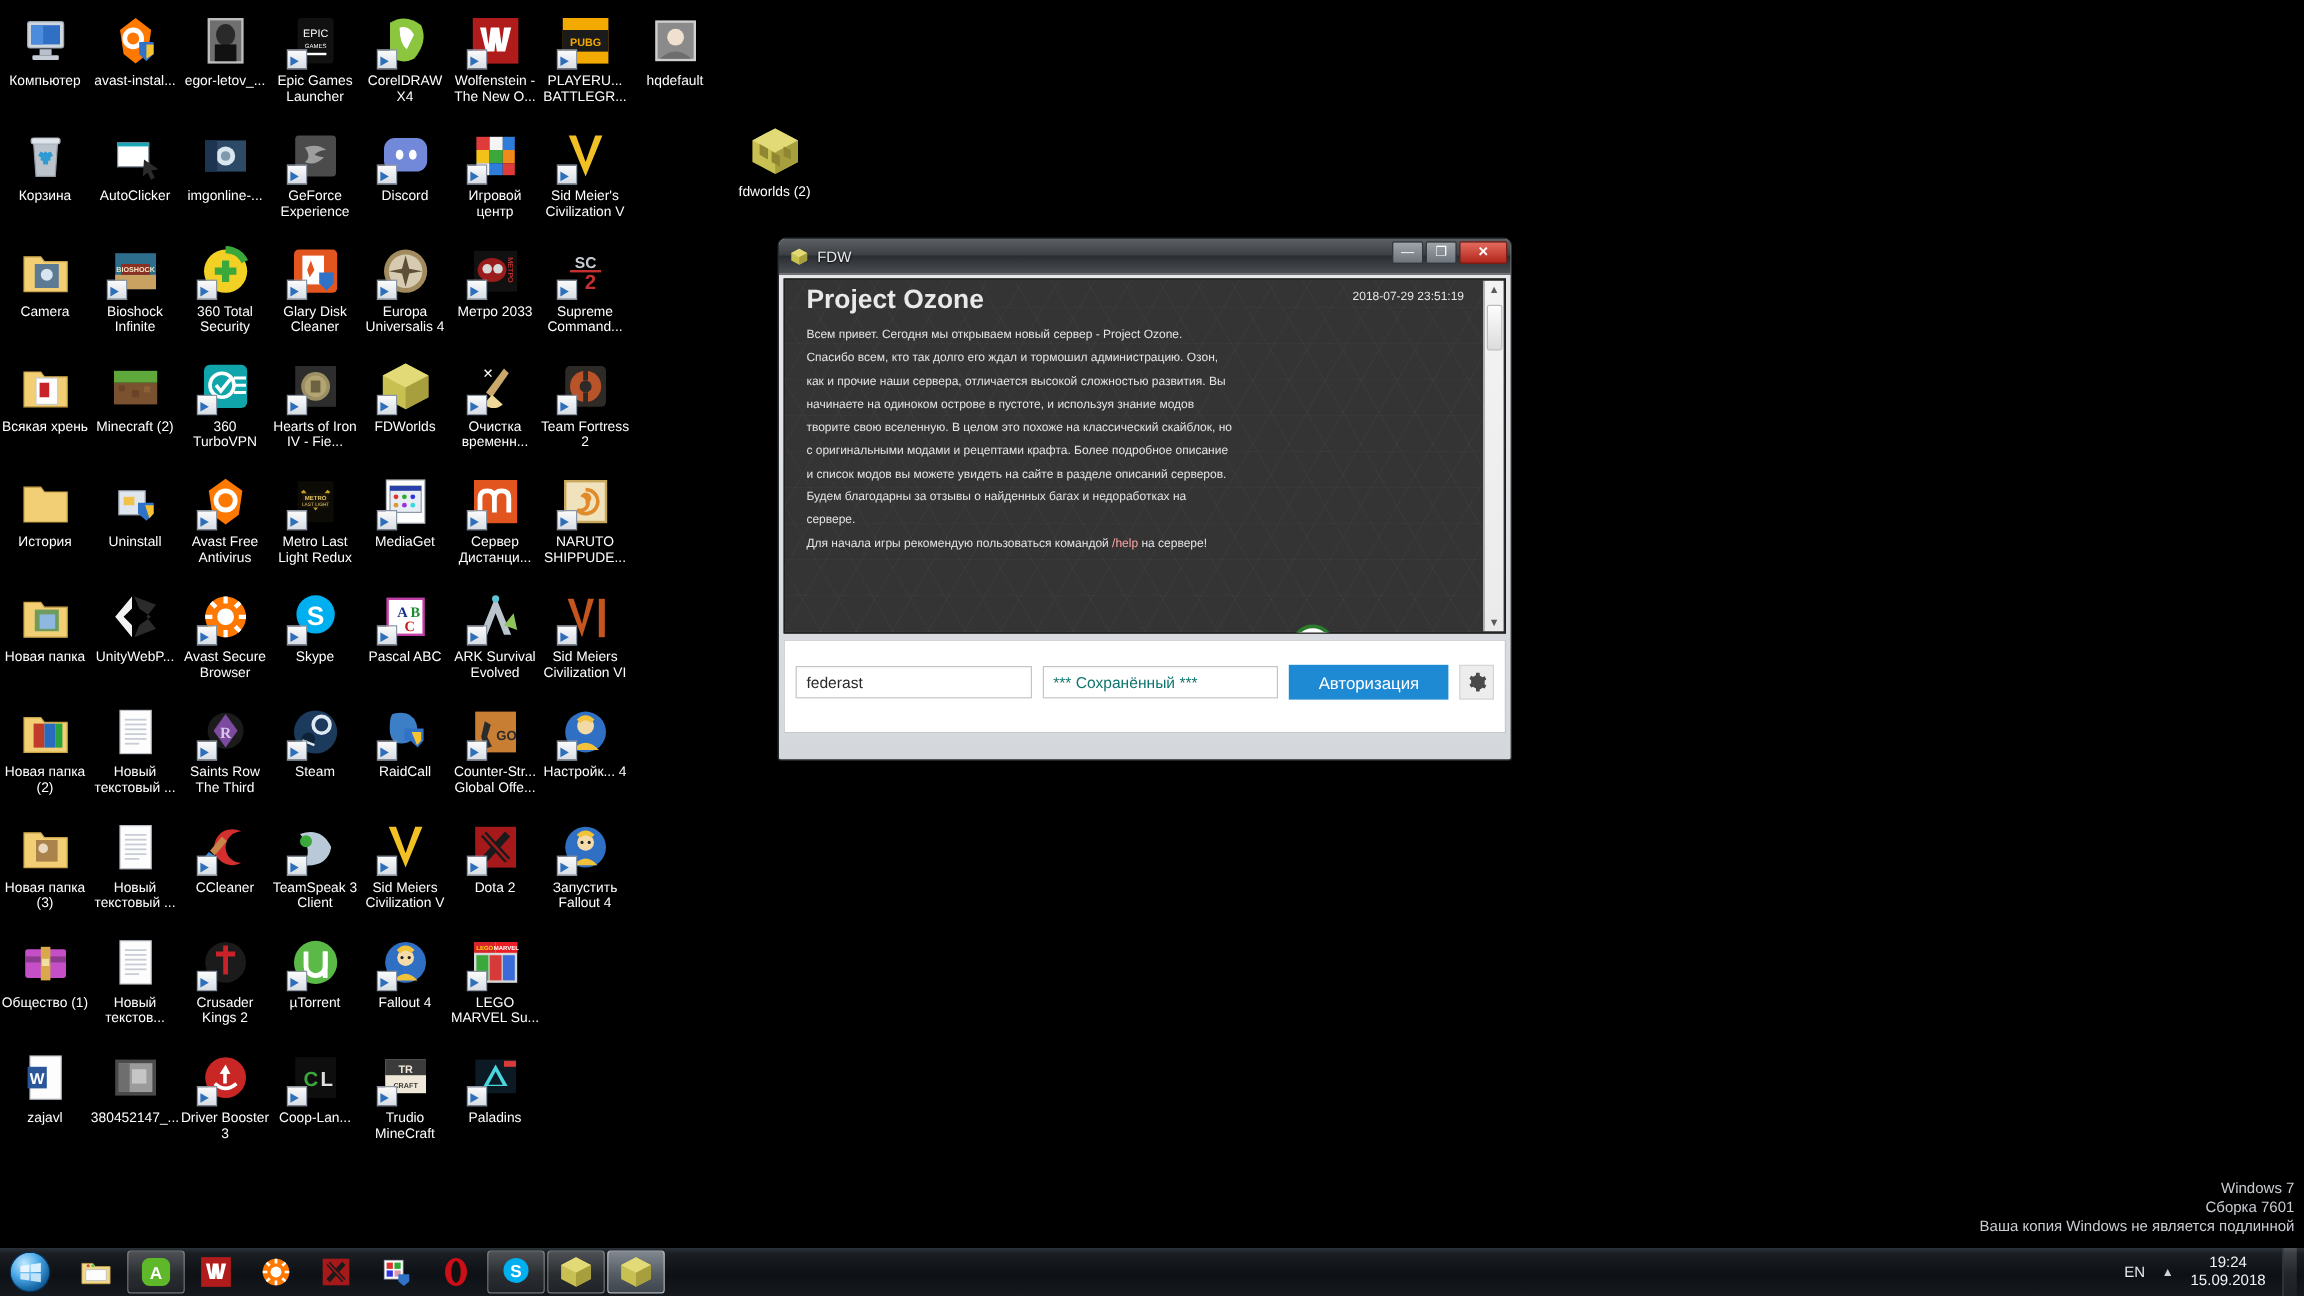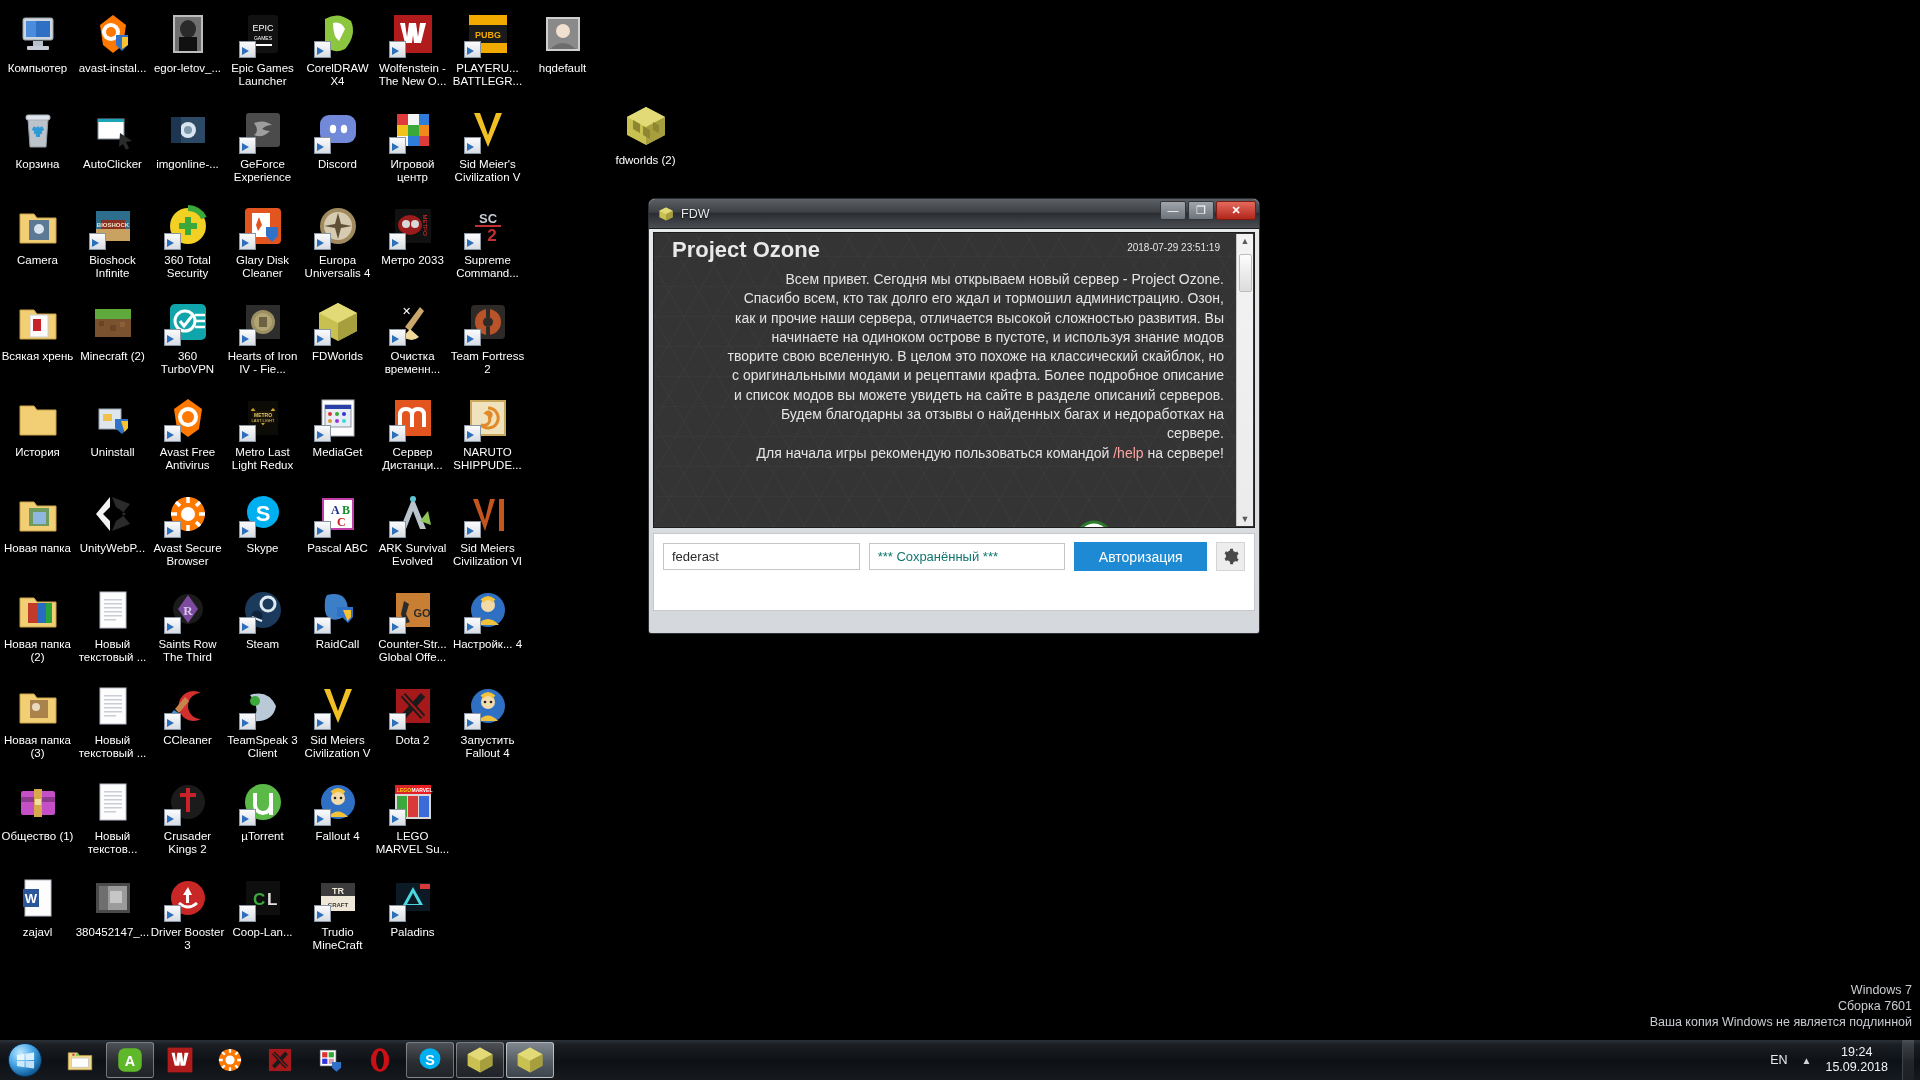--- a/index.html
+++ b/index.html
@@ -130,24 +130,23 @@
   }
   #news-date {
     position: absolute; right: 34px; top: 9px;
     color: #e6e6e6; font-size: 10px;
   }
   #news-title {
     position: absolute; left: 18px; top: 4px;
     color: #e9e9e9; font-size: 22px; font-weight: bold;
   }
   #news-text {
-    position: absolute; left: 0; top: 37px; right: 30px;
-    color: #e4e4e4; font-size: 14px; line-height: 19.3px;
+    position: absolute; left: 18px; top: 37px; right: 30px;
+    color: #e4e4e4; font-size: 10px; line-height: 19.3px;
     white-space: pre-wrap;
-    text-align: right;
   }
   .hl { color: #fca5a5; }
   #fdw-scroll {
     position:absolute; right:1px; top:1px; bottom:1px; width:17px;
     background: linear-gradient(#f3f3f3,#ebebeb);
     border-left: 1px solid #c8c8c8;
     display:flex;flex-direction:column;justify-content:space-between;align-items:center;
   }
   .sarr { font-size: 9px; color:#5a5a5a; padding:2px 0; }
   #fdw-thumb{
@@ -157,21 +156,21 @@
   }
   #creeper {
     position:absolute; right: 120px; bottom: -22px;
     width: 80px; height: 60px;
   }
   #fdw-form {
     position: absolute; left: 4px; right: 4px; top: 334px;
     height: 78px;
     background: #ffffff;
     border: 1px solid #c6c8cb;
-    padding: 8px 9px;
+    padding: 20px 9px;
   }
   .frow { display:flex; align-items:center; gap: 9px; }
   .tinput {
     height: 27px;
     border: 1px solid #c3c5c8;
     background: #fff;
     font-size: 13px; color: #2b2b2b;
     padding: 0 8px;
     display:flex; align-items:center;
   }

